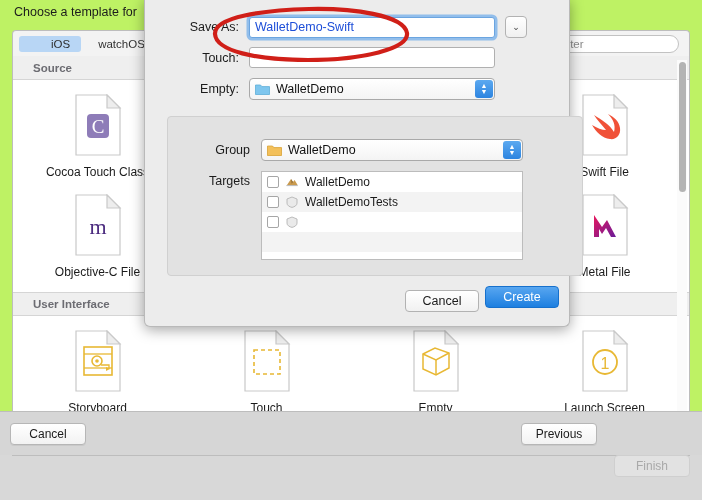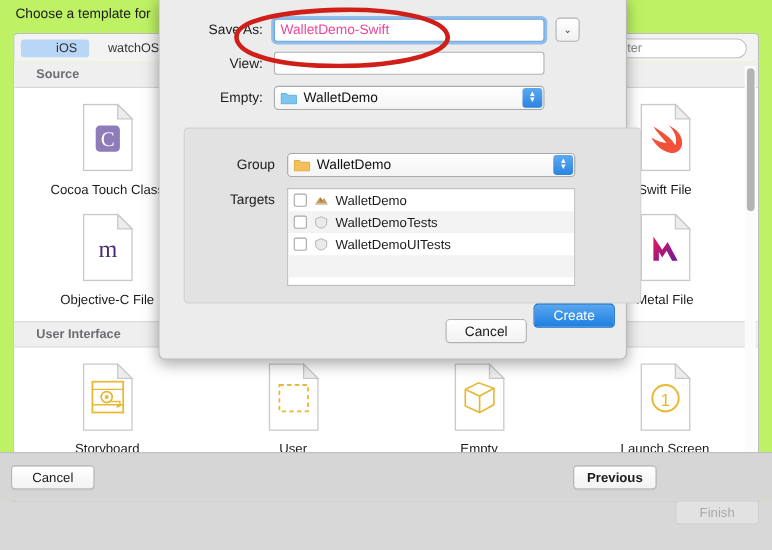--- a/index.html
+++ b/index.html
@@ -107,21 +107,21 @@
     position: absolute;
     height: 22px; min-width: 76px;
     background: linear-gradient(#ffffff, #f2f2f2);
     border: 1px solid #b6b6b6; border-radius: 4px;
     font-size: 12px; color: #1b1b1b;
     display: flex; align-items: center; justify-content: center;
     box-shadow: 0 1px 0 rgba(0,0,0,.06);
   }
   .btn.disabled { color: #a9a9a9; background: #e2e2e2; border-color: #cfcfcf; box-shadow: none; margin-top: 32px; }
   #btn-cancel-bottom { left: 10px; top: 11px; }
-  #btn-previous { right: 105px; top: 11px; font-weight: bold; }
+  #btn-previous { right: 105px; top: 11px; }
   #btn-finish  { right: 12px; top: 11px; }
 
   
   .sheet {
     position: absolute; left: 144px; top: -2px;
     width: 426px; height: 329px;
     background: #ececec;
     border: 1px solid #b9b9b9;
     border-top: none;
     border-radius: 0 0 6px 6px;
@@ -129,21 +129,21 @@
   }
   .fld-row { position: absolute; display: flex; align-items: center; }
   .fld-label {
     font-size: 12.5px; color: #1b1b1b; text-align: right;
     white-space: nowrap;
   }
   .textfield {
     background: #fff; border: 1px solid #b0b0b0;
     border-radius: 3px; height: 21px;
     display: flex; align-items: center;
-    padding: 0 5px; font-size: 12.5px; color: #ec4899;
+    padding: 0 5px; font-size: 12.5px; color: #1d4ed8;
   }
   .textfield.focused {
     border: 1px solid #6ba5e0;
     box-shadow: 0 0 0 2.5px rgba(116,175,235,.75);
   }
   .chev-btn {
     width: 22px; height: 22px;
     background: linear-gradient(#ffffff, #f0f0f0);
     border: 1px solid #b2b2b2; border-radius: 4px;
     display: flex; align-items: center; justify-content: center;
@@ -195,21 +195,21 @@
     position: absolute; height: 22px; min-width: 74px;
     border-radius: 4px; font-size: 12.5px;
     display: flex; align-items: center; justify-content: center;
   }
   #sheet-cancel {
     right: 90px; bottom: 14px;
     background: linear-gradient(#ffffff,#f1f1f1);
     border: 1px solid #b2b2b2; color: #1b1b1b;
   }
   #sheet-create {
-    right: 10px; bottom: 28px;
+    right: 10px; bottom: 18px;
     background: linear-gradient(#58a6f0,#1d7fe0);
     border: 1px solid #1670cc; color: #fff;
   }
 
   
   .annot {
     position: absolute; left: 212px; top: 6px;
     width: 198px; height: 56px; pointer-events: none;
   }
 </style>
@@ -312,21 +312,21 @@
           <div class="cell-label">Storyboard</div>
         </div>
         <div class="cell">
           <div class="docicon">
             <svg width="50" height="62" viewBox="0 0 50 62">
               <path d="M3 1 H34 L47 14 V61 H3 Z" fill="#ffffff" stroke="#c9c9c9" stroke-width="1.2"></path>
               <path d="M34 1 L47 14 H34 Z" fill="#ededed" stroke="#c9c9c9" stroke-width="1.2"></path>
               <rect x="12" y="20" width="26" height="24" fill="none" stroke="#E8B834" stroke-width="1.6" stroke-dasharray="4 3"></rect>
             </svg>
           </div>
-          <div class="cell-label">User</div>
+          <div class="cell-label">Touch</div>
         </div>
         <div class="cell">
           <div class="docicon">
             <svg width="50" height="62" viewBox="0 0 50 62">
               <path d="M3 1 H34 L47 14 V61 H3 Z" fill="#ffffff" stroke="#c9c9c9" stroke-width="1.2"></path>
               <path d="M34 1 L47 14 H34 Z" fill="#ededed" stroke="#c9c9c9" stroke-width="1.2"></path>
               <g fill="none" stroke="#E8B834" stroke-width="1.5">
                 <path d="M12 24 L24 18 L38 23 L38 38 L25 45 L12 39 Z"></path>
                 <path d="M12 24 L25 30 L38 23"></path>
                 <path d="M25 30 L25 45"></path>
@@ -366,21 +366,21 @@
       <div class="fld-label" style="width:76px;">Save As:</div>
       <div class="textfield focused" style="width:246px; margin-left:10px;">
         <span>WalletDemo-Swift</span>
       </div>
       <div class="chev-btn" style="margin-left:10px;">
         <span>⌄</span>
       </div>
     </div>
 
     <div class="fld-row" style="left:18px; top:49px; width:392px;">
-      <div class="fld-label" style="width:76px;">View:</div>
+      <div class="fld-label" style="width:76px;">Touch:</div>
       <div class="textfield" style="width:246px; margin-left:10px;">
         <span></span>
       </div>
     </div>
 
     <div class="fld-row" style="left:18px; top:80px; width:392px;">
       <div class="fld-label" style="width:76px;">Empty:</div>
       <div class="popup" style="width:246px; margin-left:10px;">
         <svg width="15" height="12" viewBox="0 0 15 12" style="margin-right:6px;flex:none">
           <path d="M0.5 2 h5 l1.4 1.6 h7.6 v7.9 h-14 z" fill="#7EC6EE" stroke="#5EAFD8" stroke-width="0.8"></path>
@@ -421,21 +421,20 @@
           <svg class="tgt-icon" viewBox="0 0 14 14">
             <path d="M7 2 L12 4 V8.2 C12 10.4 9.6 11.8 7 12.4 C4.4 11.8 2 10.4 2 8.2 V4 Z" fill="#eaeaea" stroke="#b4b4b4" stroke-width="0.9"></path>
           </svg>
           <span>WalletDemoTests</span>
         </div>
         <div class="target-row">
           <div class="checkbox"></div>
           <svg class="tgt-icon" viewBox="0 0 14 14">
             <path d="M7 2 L12 4 V8.2 C12 10.4 9.6 11.8 7 12.4 C4.4 11.8 2 10.4 2 8.2 V4 Z" fill="#eaeaea" stroke="#b4b4b4" stroke-width="0.9"></path>
           </svg>
-          <span>WalletDemoUITests</span>
         </div>
         <div class="target-row alt"></div>
         <div class="target-row"></div>
       </div>
     </div>
 
     <div class="sheet-btn" id="sheet-cancel">Cancel</div>
     <div class="sheet-btn" id="sheet-create">Create</div>
   </div>
 

